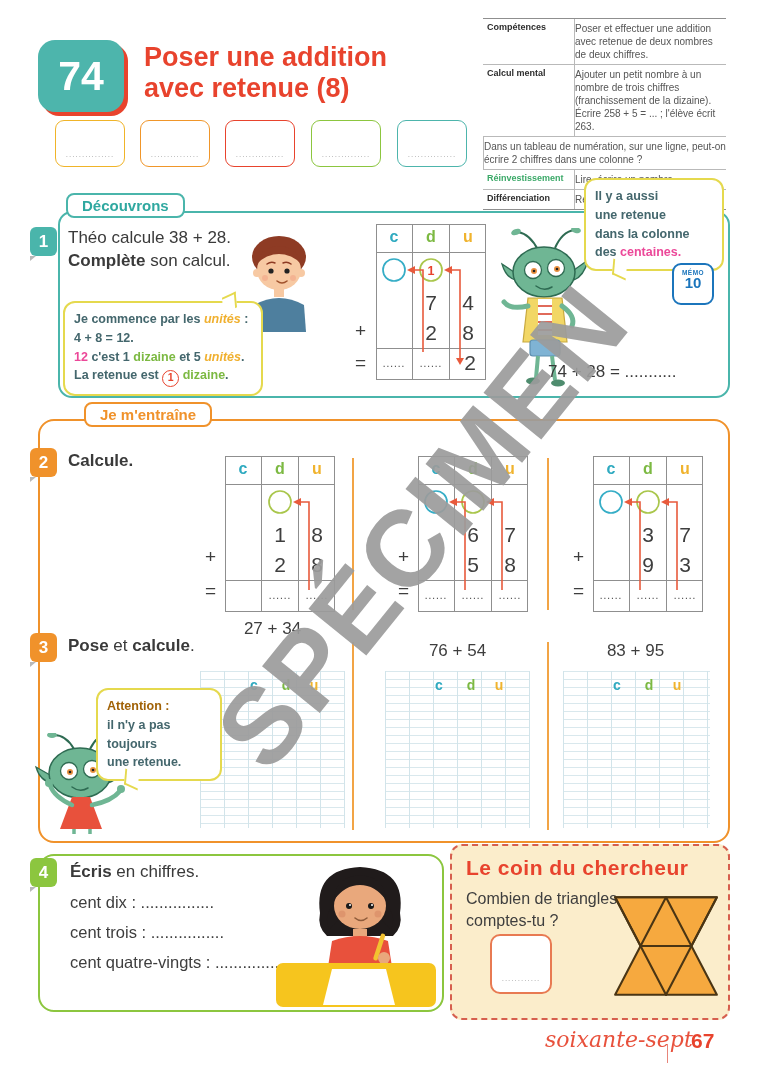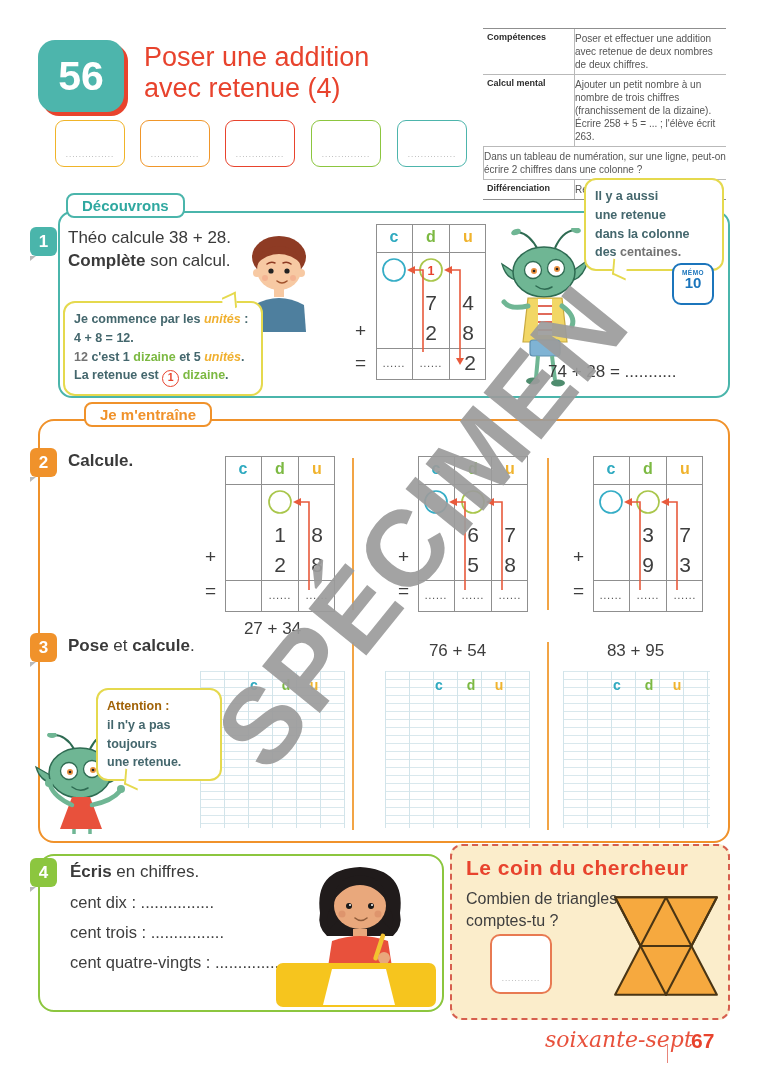--- a/index.html
+++ b/index.html
@@ -4,23 +4,23 @@
 <style>
   html,body{margin:0;padding:0;background:#fff;}
   #page{position:relative;width:760px;height:1075px;background:#fff;overflow:hidden;
         font-family:"Liberation Sans",sans-serif;color:#3e3e3e;}
   .abs{position:absolute;}
 
   
   #badge56{left:38px;top:40px;width:86px;height:72px;background:#4DB5AC;border-radius:17px;
            box-shadow:4px 4px 0 0 #E8432D;display:flex;align-items:center;justify-content:center;
            color:#fff;font-size:41px;font-weight:bold;}
-  #main-title{left:144px;top:42px;font-size:27px;font-weight:normal;color:#E8432D;line-height:1.15;}
-  
-  #info-table{left:483px;top:28px;width:243px;border-top:1.4px solid #8f8f8f;border-bottom:1.4px solid #8f8f8f;}
+  #main-title{left:144px;top:42px;font-size:27px;font-weight:bold;color:#E8432D;line-height:1.15;}
+  
+  #info-table{left:483px;top:18px;width:243px;border-top:1.4px solid #8f8f8f;border-bottom:1.4px solid #8f8f8f;}
   .it-row{display:flex;border-top:1px solid #b9b9b9;}
   .it-row:first-child{border-top:none;}
   .it-label{width:84px;flex:0 0 84px;padding:3px 3px 3px 4px;font-size:9px;font-weight:bold;color:#2d2d2d;}
   .it-text{flex:1;border-left:1px solid #b9b9b9;padding:3px 0;font-size:10px;color:#555;line-height:1.3;}
   .it-green{color:#3BA968;}
   
   .hbox{top:120px;width:68px;height:45px;border-radius:9px;background:#fff;border:1.6px solid;}
   .hbox .dots{position:absolute;left:0;right:0;bottom:7px;text-align:center;font-size:8px;color:#9a9a9a;letter-spacing:1px;}
 
   
@@ -39,21 +39,21 @@
 
   .stmt{font-size:17px;color:#3a3a3a;line-height:1.35;}
   .b{font-weight:bold;}
 
   
   .bubble{position:absolute;background:#fff;border:2px solid #E5D94E;border-radius:12px;padding:7px 9px;
           font-size:12.5px;font-weight:bold;color:#44676D;line-height:1.5;z-index:3;}
   .bubble .tail{position:absolute;width:13px;height:13px;background:#fff;}
   .tail-tr{top:-8px;right:24px;border-top:2px solid #E5D94E;border-right:2px solid #E5D94E;transform:rotate(-25deg) skewX(-20deg);}
   .tail-bl{bottom:-8px;left:26px;border-bottom:2px solid #E5D94E;border-left:2px solid #E5D94E;transform:rotate(25deg) skewX(20deg);}
-  .w-yellow{color:#F0B02F;font-style:italic;} .w-teal{color:#737373;text-align:right;} .w-green{color:#7CB942;} .w-orange{color:#a16207;}
+  .w-yellow{color:#F0B02F;font-style:italic;} .w-teal{color:#ec4899;text-align:right;} .w-green{color:#7CB942;} .w-orange{color:#a16207;}
   .circled{display:inline-flex;align-items:center;justify-content:center;width:15px;height:15px;border:1.6px solid #E8432D;
            border-radius:50%;color:#E8432D;font-size:10.5px;vertical-align:-2px;}
 
   
   .addtable{position:absolute;width:110px;height:156px;}
   .at-frame{position:absolute;inset:0;border:1.4px solid #8f8f8f;}
   .at-v{position:absolute;top:0;bottom:0;width:1.3px;background:#8f8f8f;}
   .at-h{position:absolute;left:0;right:0;height:1.3px;background:#8f8f8f;}
   .at-hdr{position:absolute;top:4px;width:36px;text-align:center;font-weight:bold;font-size:16px;}
   .c-c{color:#2FAAC0;} .c-d{color:#7CB942;} .c-u{color:#F0B32E;}
@@ -96,37 +96,41 @@
 
   #memo{left:672px;top:263px;width:38px;height:38px;border:2px solid #1B75BC;border-radius:9px;background:#fff;z-index:4;text-align:center;}
   #memo .m1{display:block;font-size:6.5px;font-weight:bold;color:#1B75BC;margin-top:4px;letter-spacing:.5px;}
   #memo .m2{display:block;font-size:15px;font-weight:bold;color:#1B75BC;line-height:14px;}
 </style>
 </head>
 <body>
 
 <div id="page">
 
-  <div class="abs" id="badge56">56</div>
+  <div class="abs" id="badge56">74</div>
   <div class="abs" id="main-title">
     <span>Poser une addition</span><br>
-    <span>avec retenue (4)</span>
+    <span>avec retenue (8)</span>
   </div>
 
   <div class="abs" id="info-table">
     <div class="it-row">
       <div class="it-label">Compétences</div>
       <div class="it-text">Poser et effectuer une addition avec retenue de deux nombres de deux chiffres.</div>
     </div>
     <div class="it-row">
       <div class="it-label">Calcul mental</div>
       <div class="it-text">Ajouter un petit nombre à un nombre de trois chiffres (franchissement de la dizaine). Écrire 258 + 5 = ... ; l'élève écrit 263.</div>
     </div>
     <div class="it-row">
       <div class="it-text">Dans un tableau de numération, sur une ligne, peut-on écrire 2 chiffres dans une colonne ?</div>
+    </div>
+    <div class="it-row">
+      <div class="it-label it-green">Réinvestissement</div>
+      <div class="it-text">Lire, écrire un nombre.</div>
     </div>
     <div class="it-row">
       <div class="it-label">Différenciation</div>
       <div class="it-text">Remédiation : Photofiche 50 R.</div>
     </div>
   </div>
 
   <div class="abs hbox" style="left:55px;border-color:#F0B429">
       <span class="dots">...............</span>
     </div>

